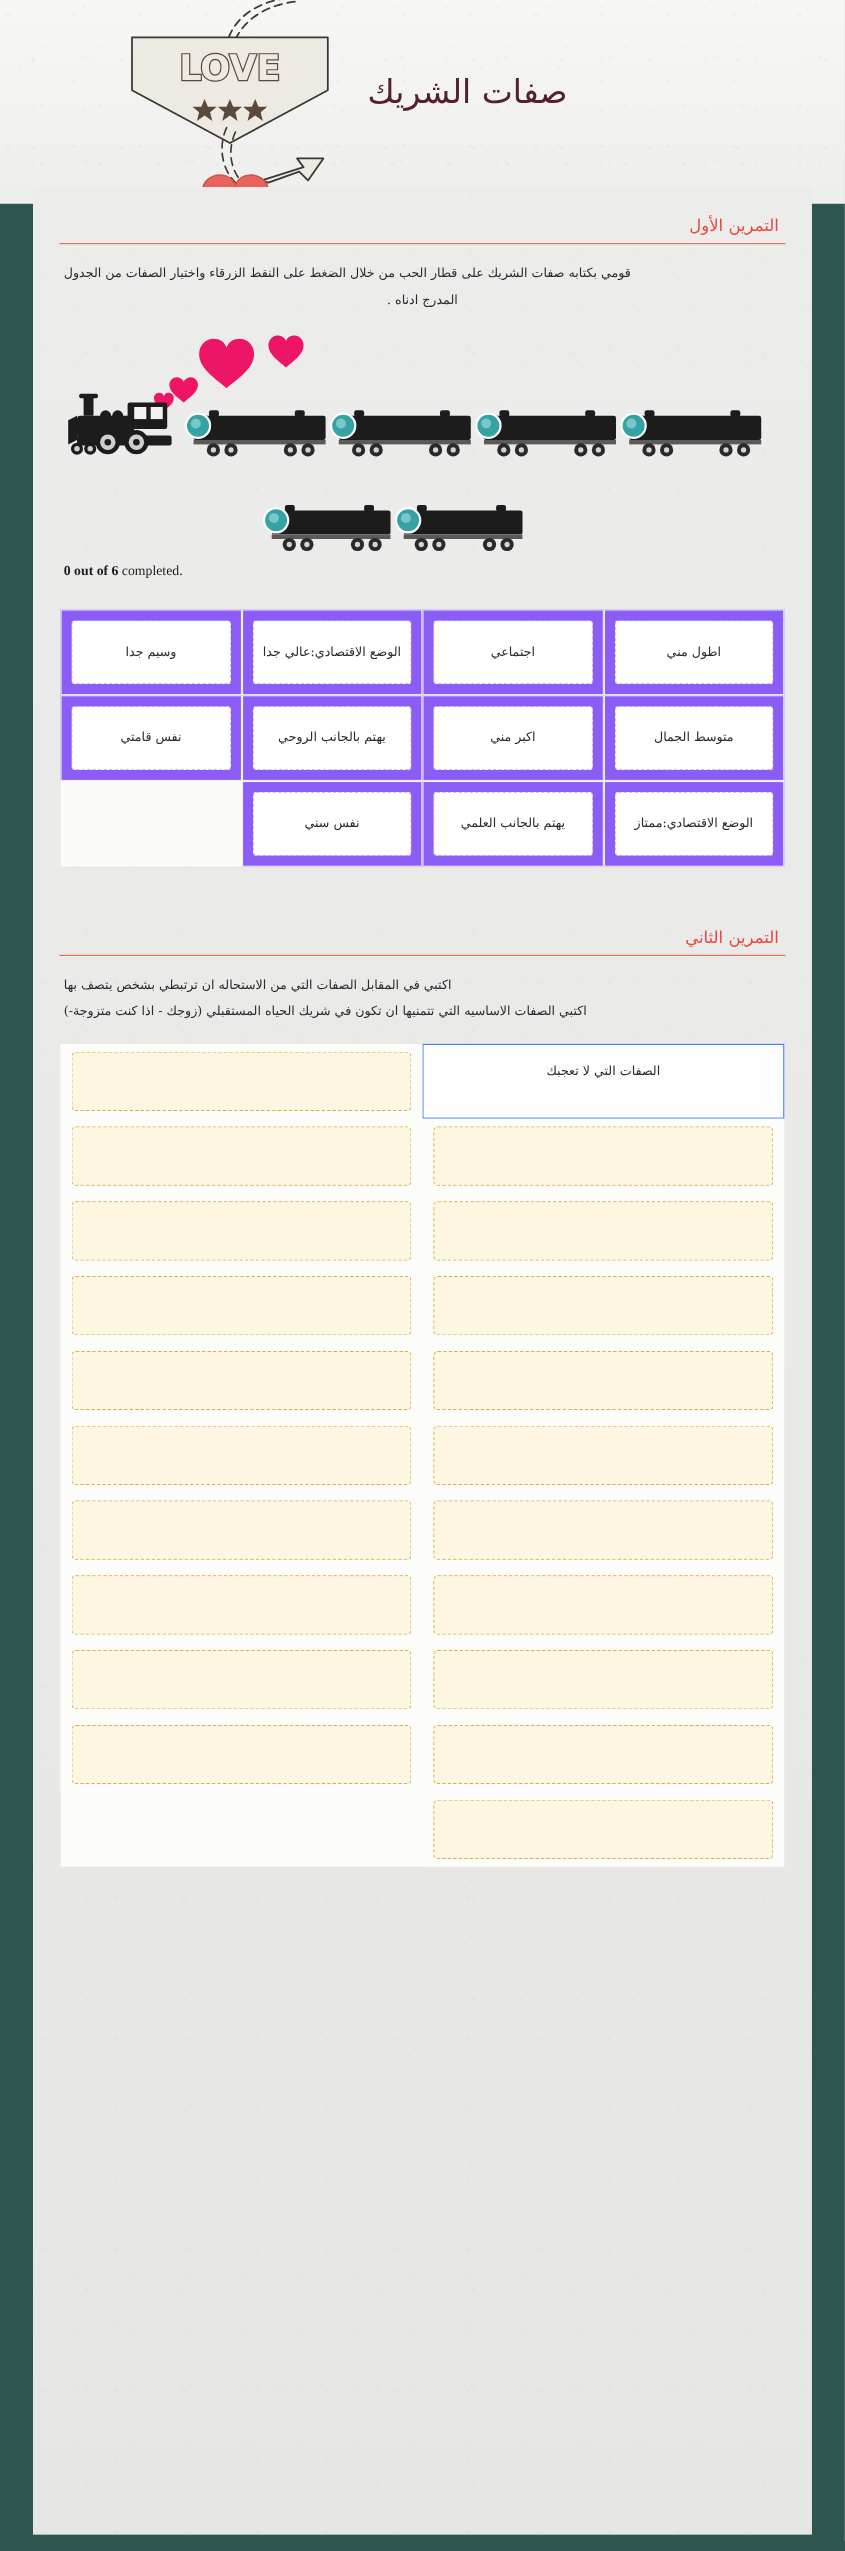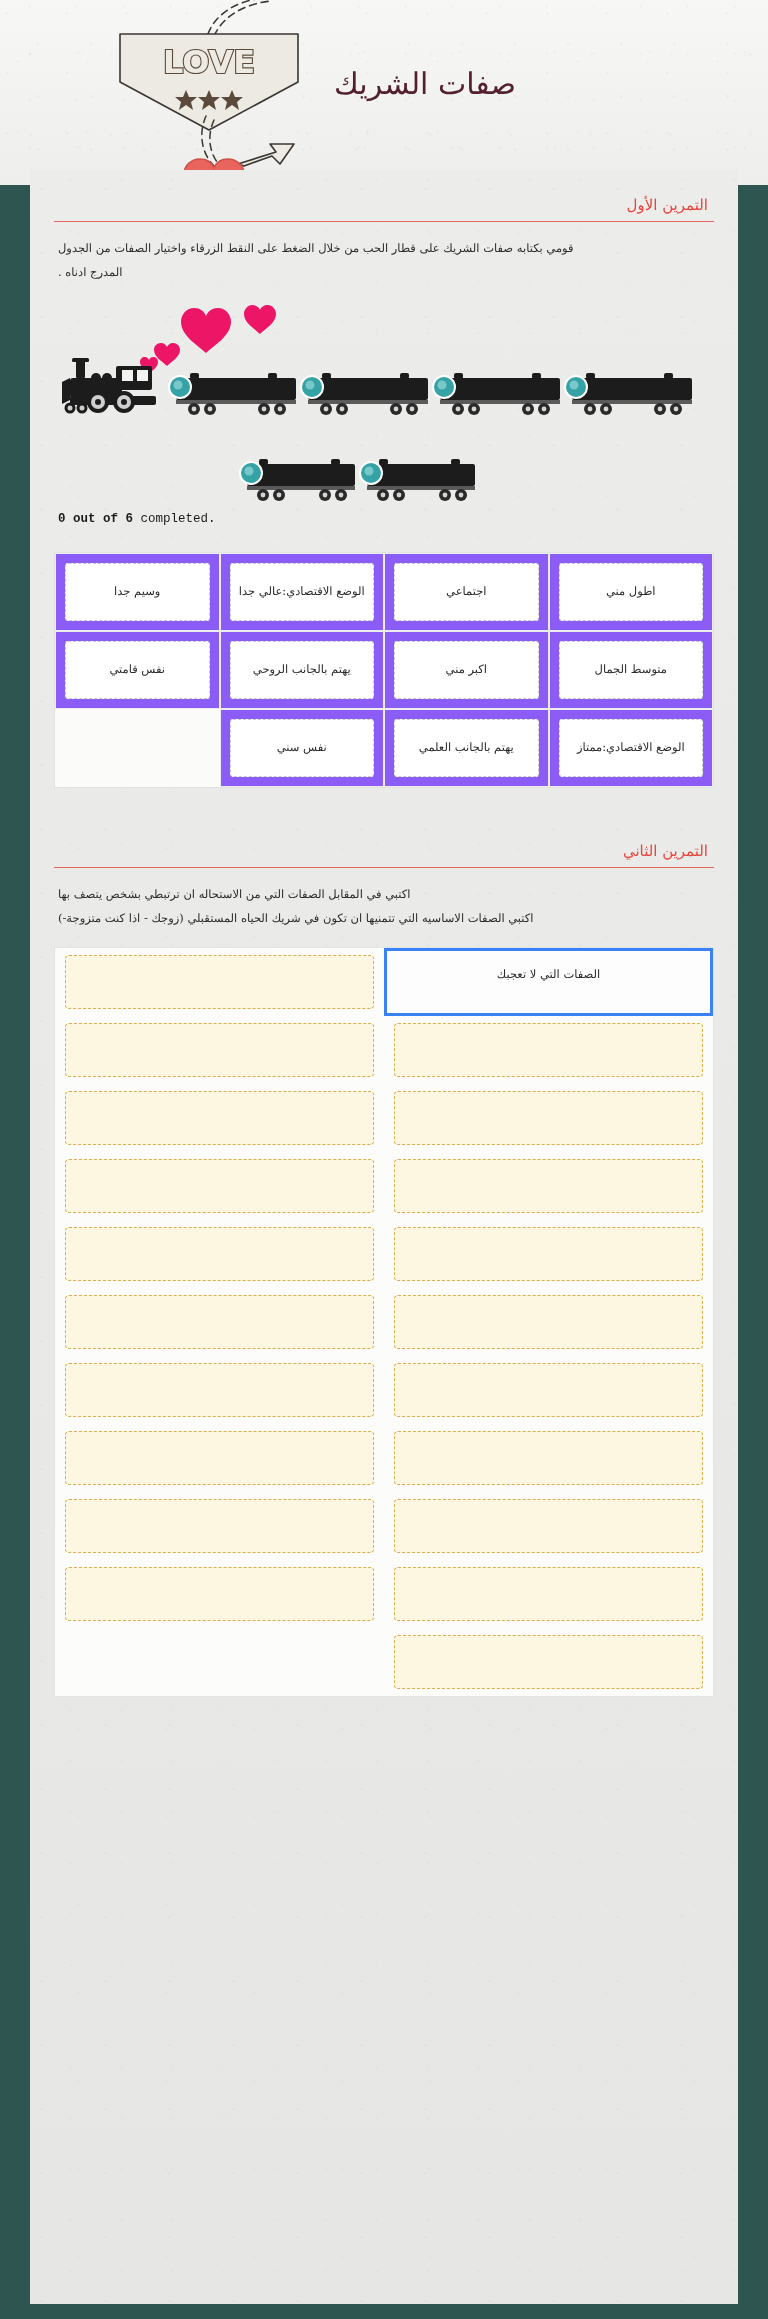--- a/index.html
+++ b/index.html
@@ -49,30 +49,30 @@
     font-family: "DejaVu Serif", "Liberation Serif", serif;
     font-size: 15px; color: #e8453c; padding: 4px 6px 7px 0; text-align: right;
   }
   .ex-rule { height: 1px; background: #e8655a; margin-bottom: 14px; }
 
   .instr {
     font-family: "DejaVu Serif", "Liberation Serif", serif;
     font-size: 11.5px; color: #2b2b2b; line-height: 2.1;
     text-align: left; direction: rtl; padding: 0 4px;
   }
-  .instr.center-last { text-align: left; }
+  .instr.center-last { text-align: center; }
 
   
   .train-wrap { position: relative; height: 210px; margin-top: 12px; }
   .train-row { position: absolute; left: 0; width: 100%; }
   .train-row.r1 { top: 60px; }
 
   .progress {
     font-size: 12.5px; color: #1c1c1c; text-align: left; direction: ltr;
-    padding: 6px 0 0 4px; font-family: Liberation Mono, monospace;
+    padding: 6px 0 0 4px; font-family: Liberation Serif, serif;
   }
   .progress b { font-weight: 700; }
 
   
   .bank {
     margin: 26px 0 0 0; background: #fbfbfa;
     border: 1px solid #e2e2e0;
     display: grid; grid-template-columns: repeat(4, 1fr);
     direction: rtl;
   }
@@ -92,21 +92,21 @@
   
   .ex2 { margin-top: 50px; }
   .cols {
     margin-top: 16px; background: #fcfcfb; border: 1px solid #e2e2e0;
     display: grid; grid-template-columns: 1fr 1fr; direction: rtl;
   }
   .col-head {
     padding: 16px 10px; text-align: center;
     font-family: "DejaVu Serif", "Liberation Serif", serif;
     font-size: 11.5px; color: #2a2a2a; background: #fdfdfd;
-    border: 3px solid #3b82f6;
+    border: 1px solid #3b82f6;
   }
   .cell-pad { padding: 7px 10px; background: #fcfcfb; }
   .blank {
     height: 54px; background: #fdf7e1; border: 1px dashed #d9ae4e; border-radius: 4px;
   }
 </style>
 </head>
 <body>
 
 <div class="header">

